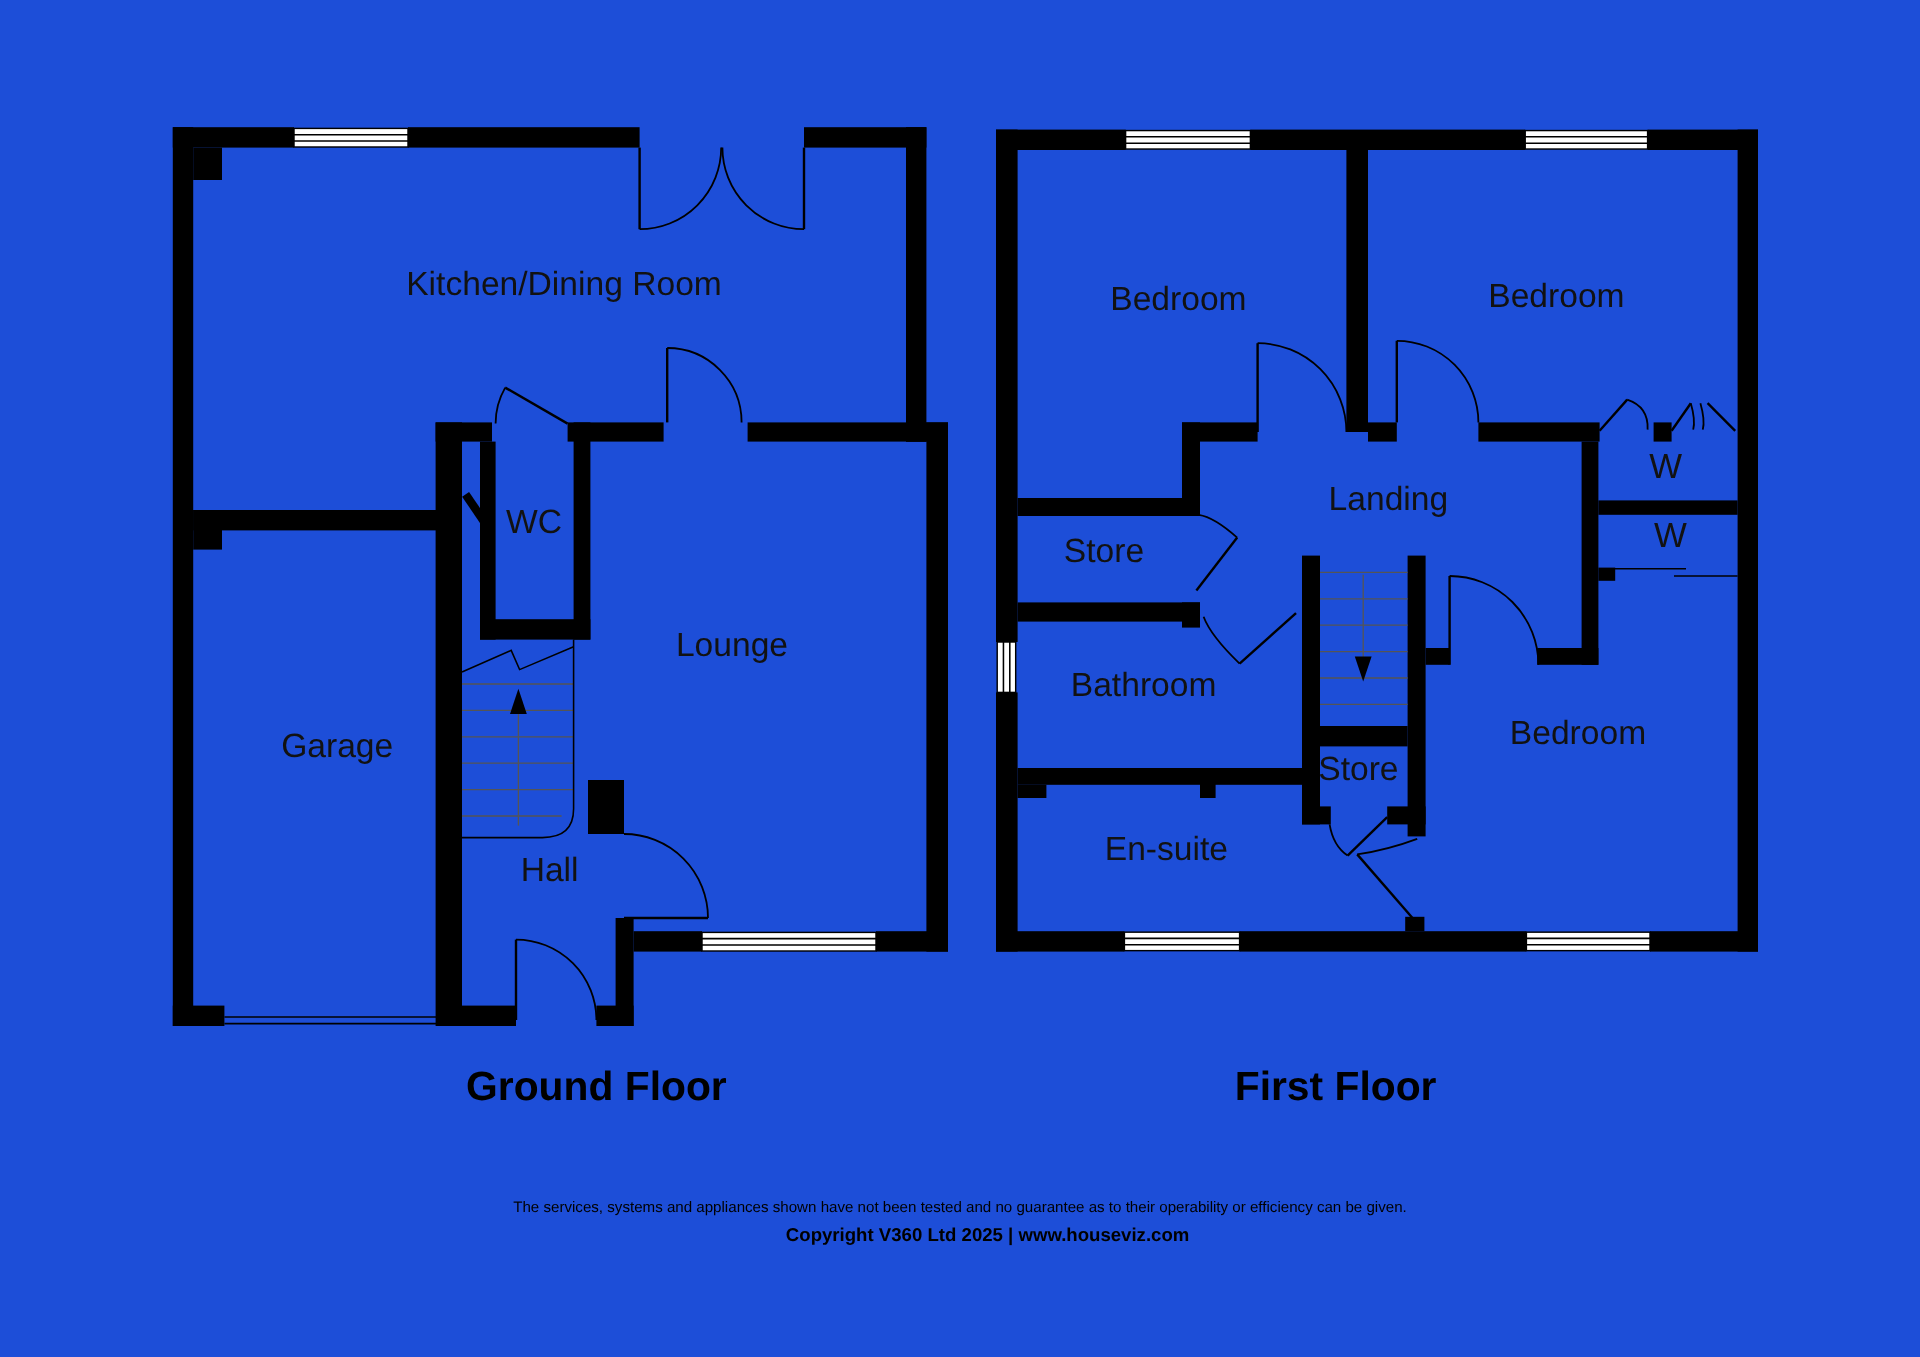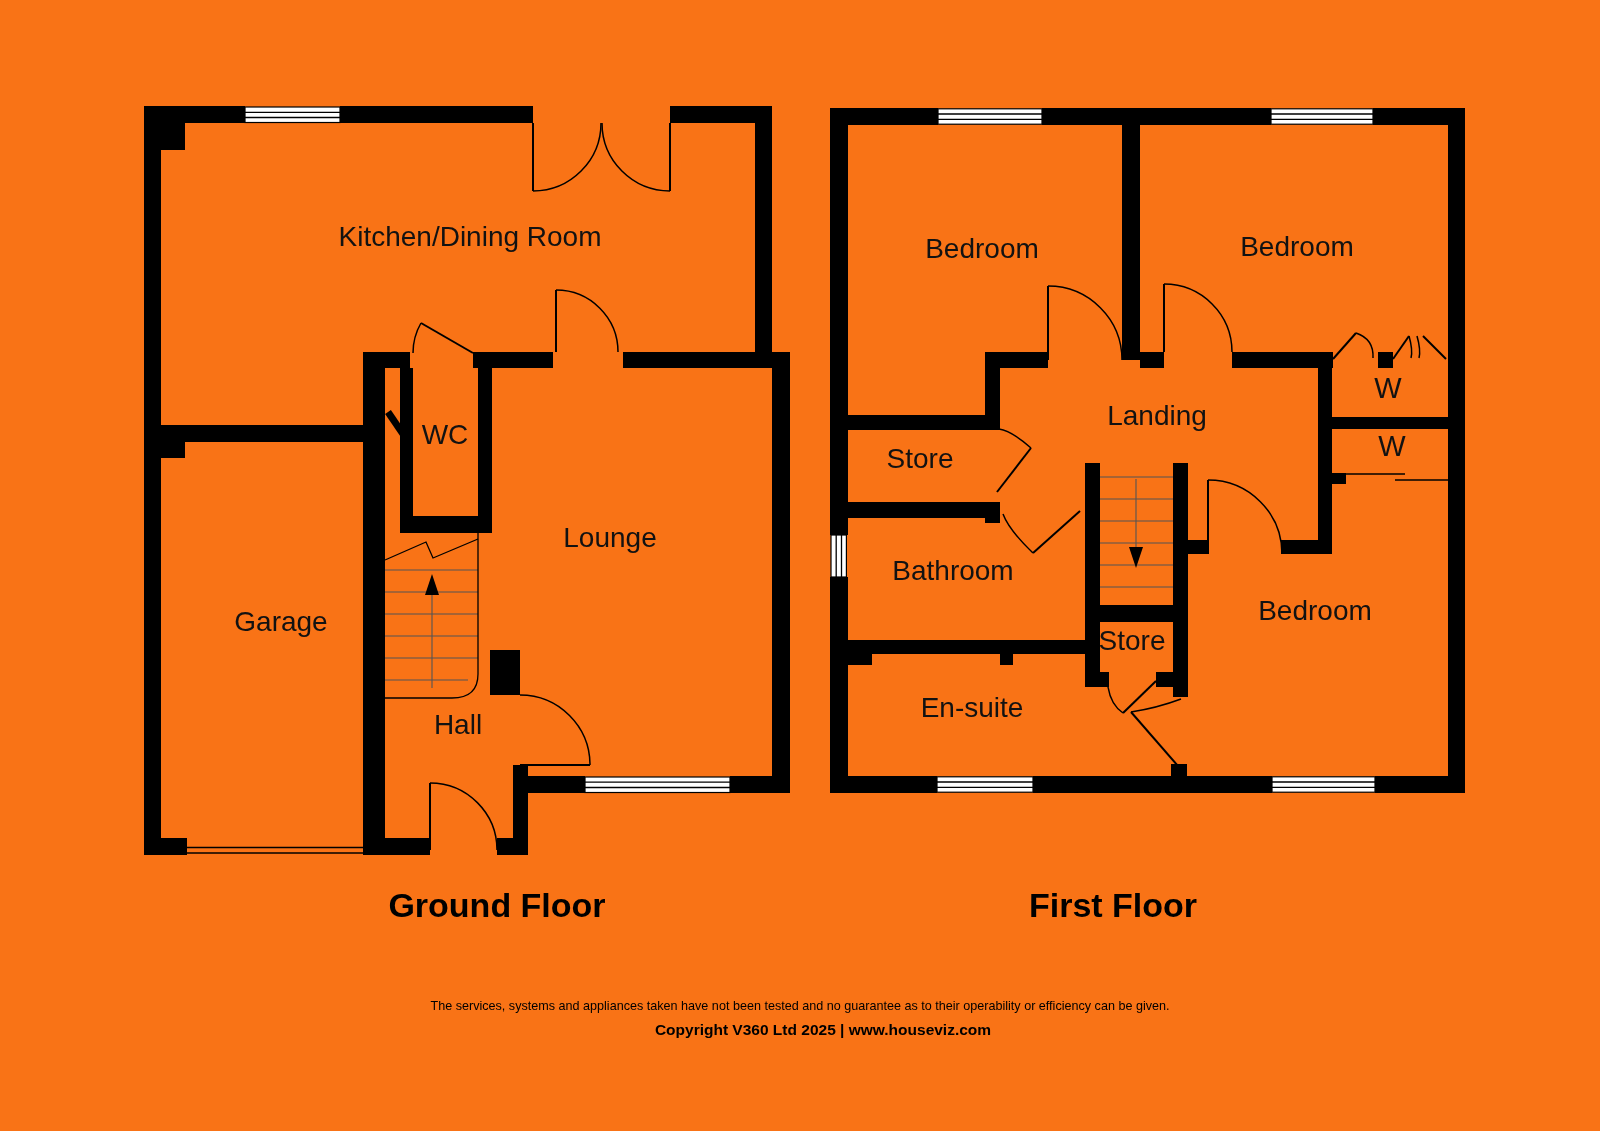--- a/index.html
+++ b/index.html
@@ -1,16 +1,16 @@
 <!DOCTYPE html>
 <html><head>
 <meta charset="utf-8">
 <style>
   html,body{margin:0;padding:0;background:#ffffff;}
-  .canvas{position:relative;width:1600px;height:1131px;background:#f97316;overflow:hidden;
+  .canvas{position:relative;width:1600px;height:1131px;background:#1d4ed8;overflow:hidden;
           font-family:"Liberation Sans", sans-serif;}
   .canvas svg{position:absolute;left:0;top:0;}
   .wall{fill:#000000;stroke:none;}
   .arc{fill:none;stroke:#000000;stroke-width:1.5;}
   .leaf{fill:none;stroke:#000000;stroke-width:2;}
   .thin{fill:none;stroke:#000000;stroke-width:1.3;}
   .tread{fill:none;stroke:#555555;stroke-width:1.1;}
   .winframe{fill:#ffffff;stroke:#000000;stroke-width:1.2;}
   .chamfer{stroke:#000000;stroke-width:7;}
   .room-label{font-size:28px;fill:#121212;text-anchor:middle;}
@@ -249,16 +249,16 @@
     <text class="room-label" x="1132" y="650">Store</text>
     <text class="room-label" x="1315" y="620">Bedroom</text>
     <text class="room-label" x="972" y="717">En-suite</text>
   </g>
 
   <text class="floor-title" x="497" y="917">Ground Floor</text>
   <text class="floor-title" x="1113" y="917">First Floor</text>
 </svg>
 
 <div class="footer">
-  <div class="disc">The services, systems and appliances taken have not been tested and no guarantee as to their operability or efficiency can be given.</div>
+  <div class="disc">The services, systems and appliances shown have not been tested and no guarantee as to their operability or efficiency can be given.</div>
   <div class="copy">Copyright V360 Ltd 2025 | www.houseviz.com</div>
 </div>
 </div>
 
 </body></html>

